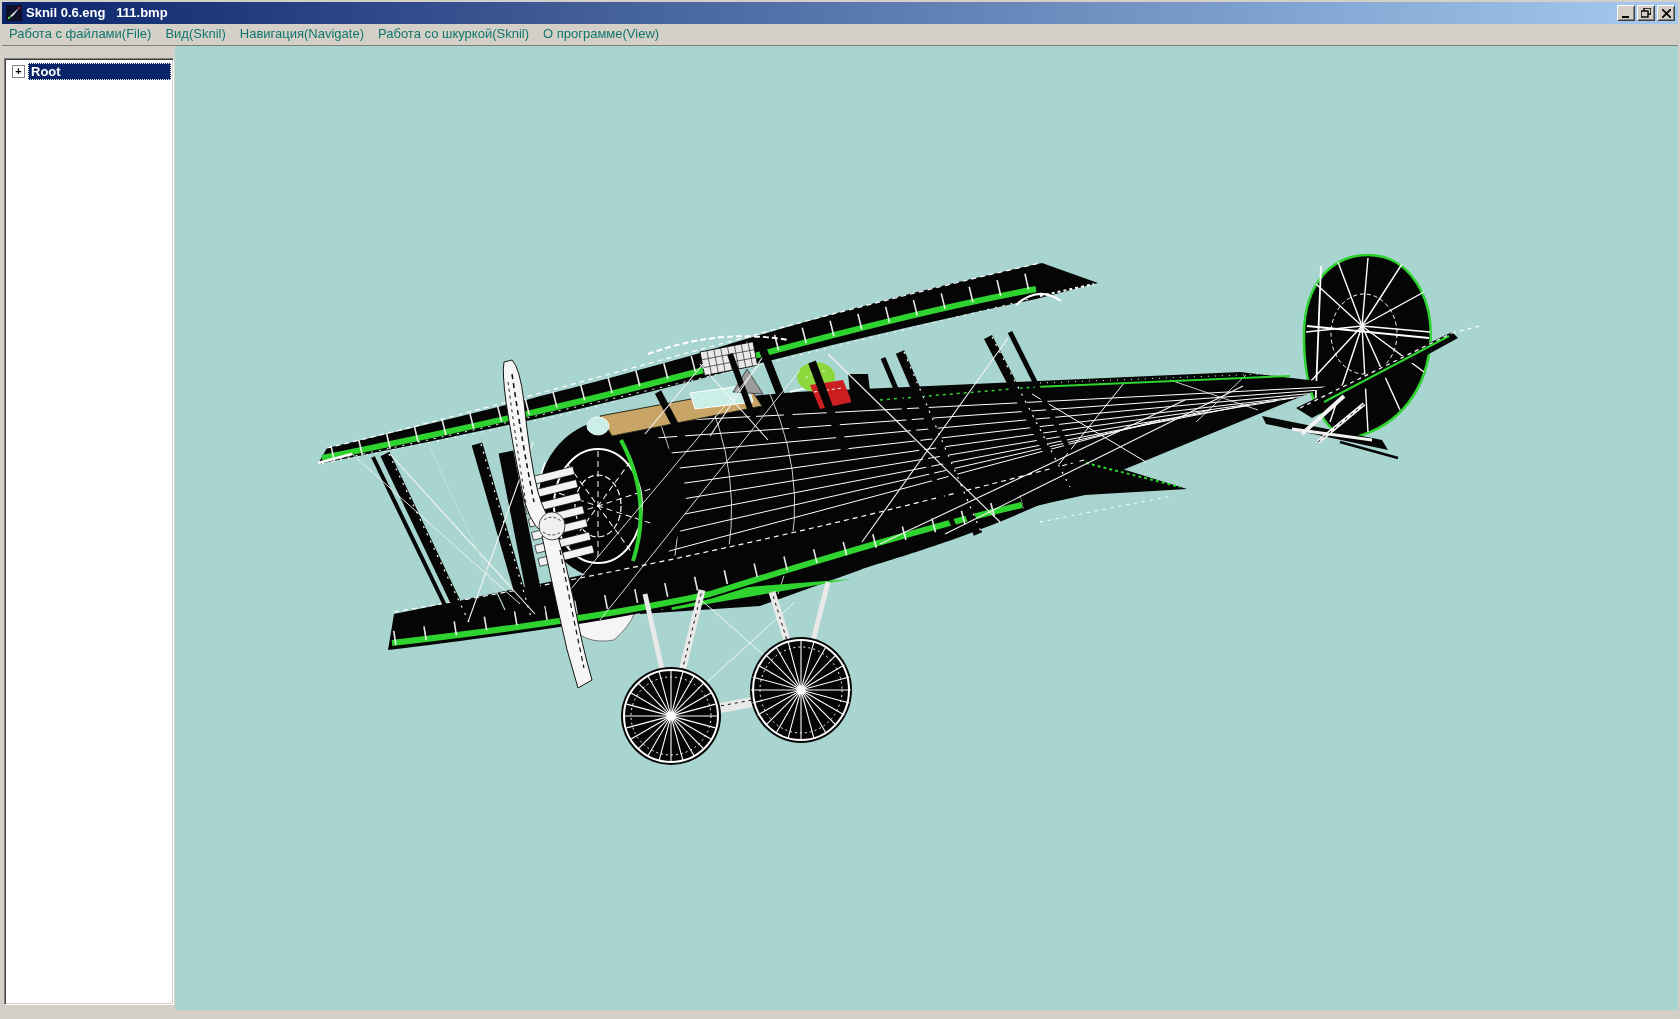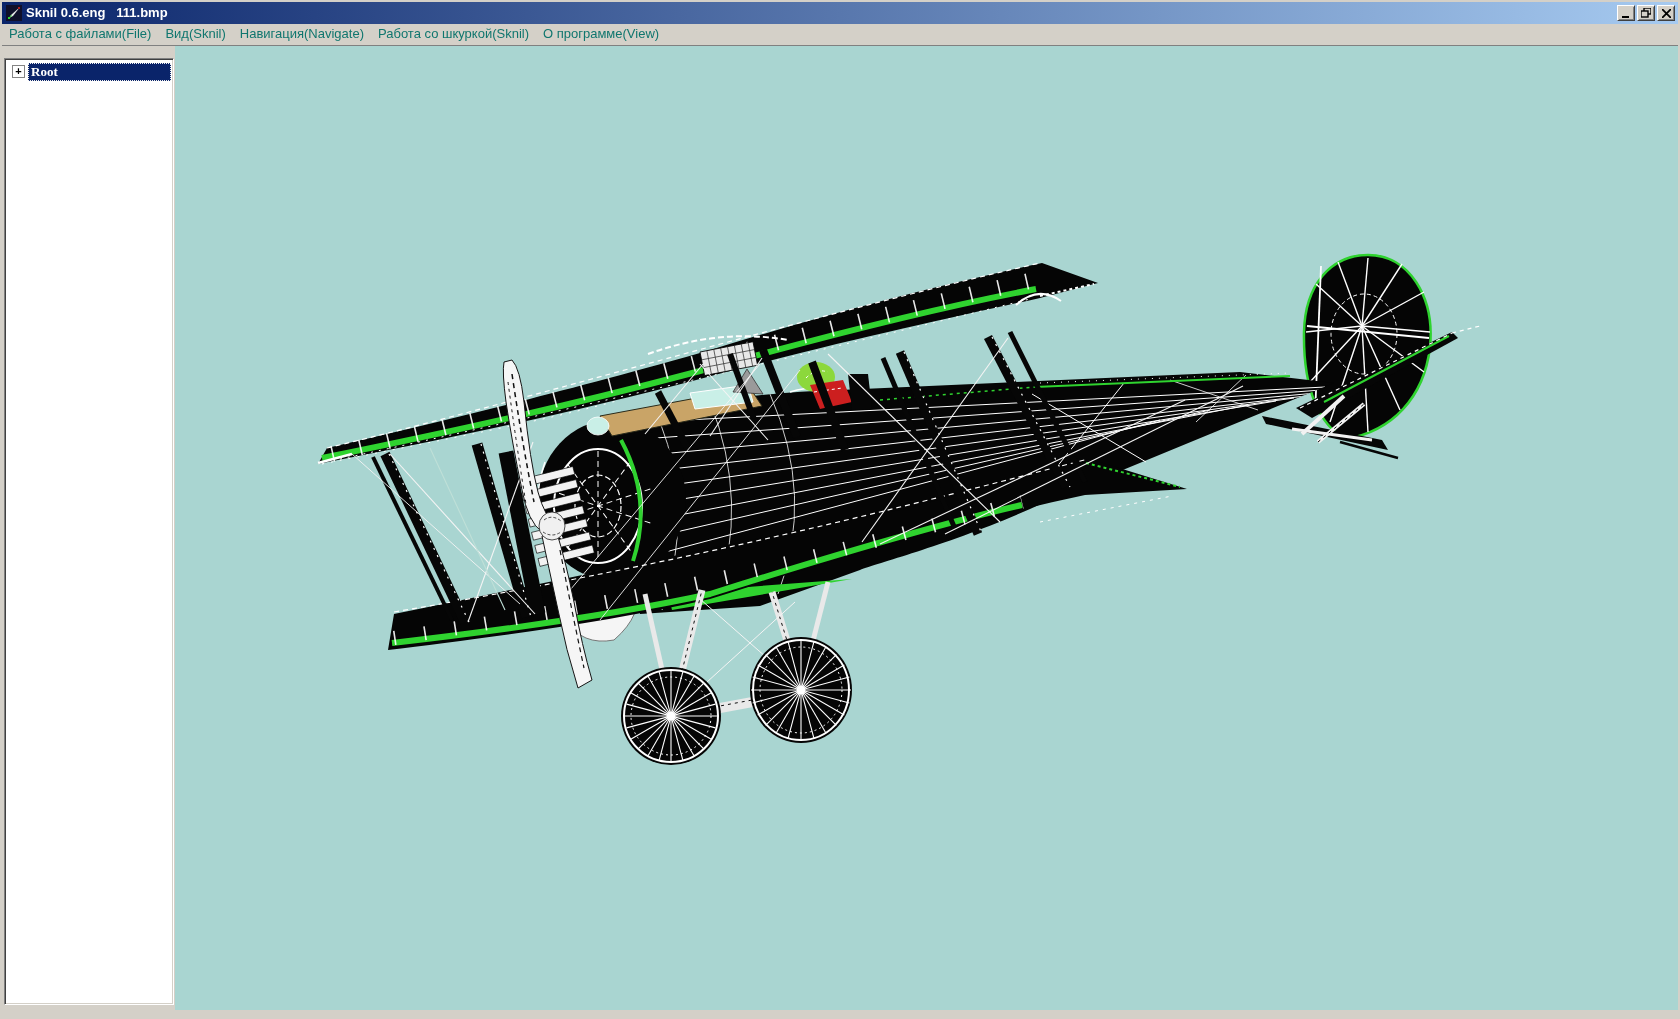--- a/index.html
+++ b/index.html
@@ -31,21 +31,21 @@
   .sidebar { width:173px; flex:0 0 auto; background:#d4d0c8; padding:12px 1px 5px 2px; }
   .tree { height:100%; background:#ffffff; border:1px solid;
     border-color:#808080 #ffffff #ffffff #808080;
     box-shadow: inset 1px 1px 0 #404040, inset -1px -1px 0 #d4d0c8;
     padding-top:4px; overflow:hidden; }
   .tree-row { display:flex; align-items:center; height:17px; font-size:13px; }
   .expander { width:13px; height:13px; margin:0 3px 0 7px; flex:0 0 auto;
     border:1px solid #848484; background:#ffffff; color:#000;
     font-size:11px; line-height:11px; text-align:center; font-weight:bold; }
   .tree-label { flex:1 1 auto; margin-right:2px; padding:1px 3px; font-weight:bold;
-    background:var(--sel); color:#ffffff; outline:1px dotted #f0f0f0; outline-offset:-1px;font-family:Liberation Serif, serif; }
+    background:var(--sel); color:#ffffff; outline:1px dotted #f0f0f0; outline-offset:-1px; }
   
   .canvas { position:relative; flex:1 1 auto; background:var(--bg); overflow:hidden; }
   .canvas svg { position:absolute; inset:0; width:100%; height:100%; display:block; }
   .gn  { stroke: var(--green); }
   .gnf { fill: var(--green); }
   .bgf { fill: var(--bg); }
   .headf { fill: var(--head); } .jackf { fill: var(--jacket); }
   .tanf { fill: var(--tan); }  .scrnf { fill: var(--screen); }
 </style>
 </head>

